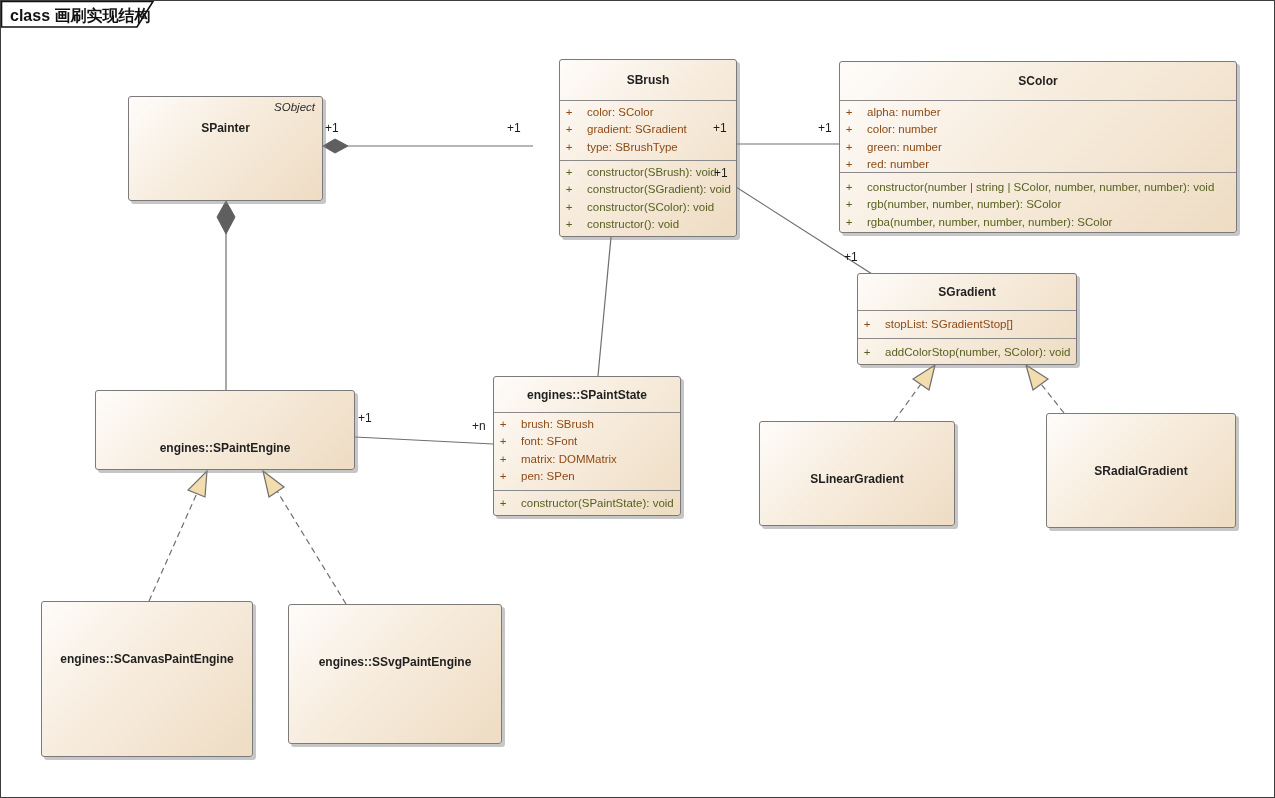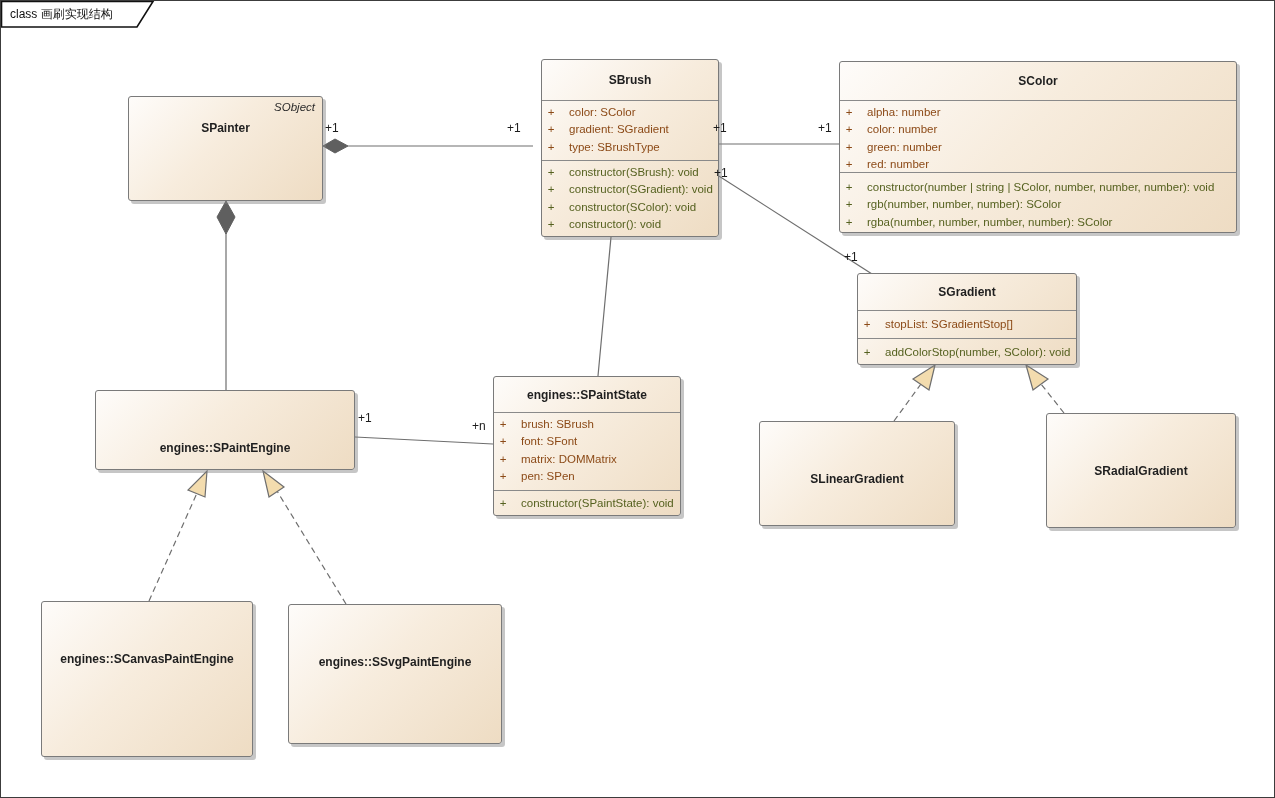--- a/index.html
+++ b/index.html
@@ -6,21 +6,21 @@
   html,body { background:#e8e8e8; }
   #canvas {
     position:relative; width:1275px; height:798px;
     background:#ffffff; border:1px solid #3c3c3c;
     font-family:"Liberation Sans", sans-serif; overflow:hidden;
   }
   
   #frame-tab { position:absolute; left:0; top:0; width:170px; height:30px; z-index:6; }
   #frame-tab-label {
     position:absolute; left:9px; top:5px; z-index:7;
-    font-size:12px; font-weight:normal; color:#111; white-space:nowrap;
+    font-size:16px; font-weight:bold; color:#111; white-space:nowrap;
   }
   
   #connectors { position:absolute; left:0; top:0; z-index:1; }
   .assoc { stroke:#6e6e6e; stroke-width:1.2; fill:none; }
   .dashed { stroke:#6e6e6e; stroke-width:1.2; fill:none; stroke-dasharray:6 4; }
   .diamond { fill:#5f5f5f; stroke:#5f5f5f; }
   .tri { fill:#f3dcae; stroke:#6e6e6e; stroke-width:1.2; }
   
   .uml-class {
     position:absolute; z-index:2;
@@ -107,21 +107,21 @@
   <span class="mult" style="left:713px; top:165px;">+1</span>
   <span class="mult" style="left:843px; top:249px;">+1</span>
   <span class="mult" style="left:357px; top:410px;">+1</span>
   <span class="mult" style="left:471px; top:418px;">+n</span>
 
   <div class="uml-class annotbox" style="left:127px; top:95px; width:195px; height:105px;">
     <div class="annot">SObject</div>
     <div class="uml-title">SPainter</div>
   </div>
 
-  <div class="uml-class" style="left:540px; top:58px; width:178px; height:178px;">
+  <div class="uml-class" style="left:558px; top:58px; width:178px; height:178px;">
     <div class="uml-title" style="height:40px;">SBrush</div>
     <div class="compartment attrc" style="height:60px;">
       <div class="row">
           <span class="vis">+</span>
           <span class="txt">color: SColor</span>
         </div>
       <div class="row">
           <span class="vis">+</span>
           <span class="txt">gradient: SGradient</span>
         </div>

